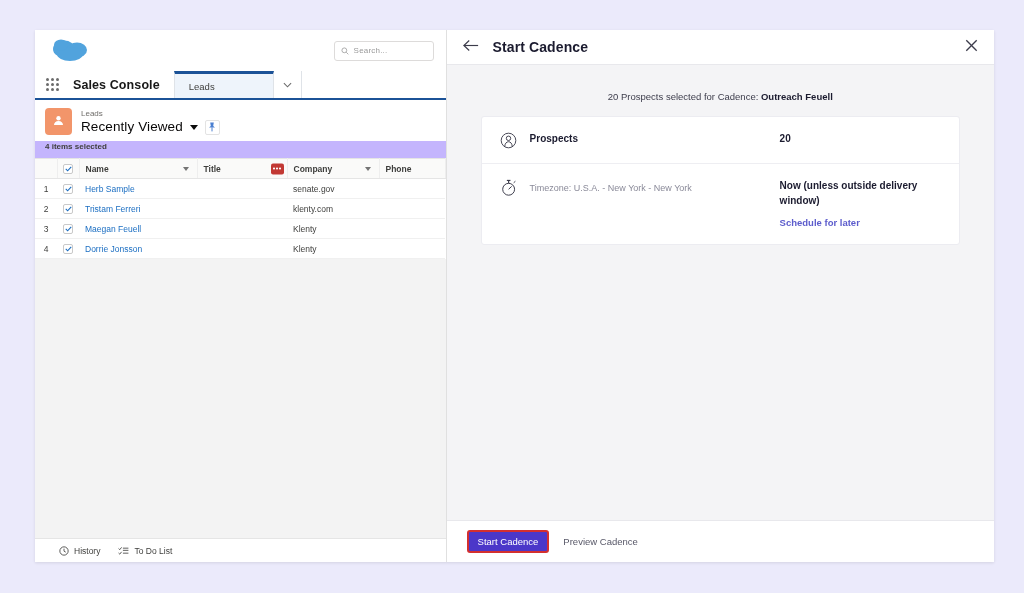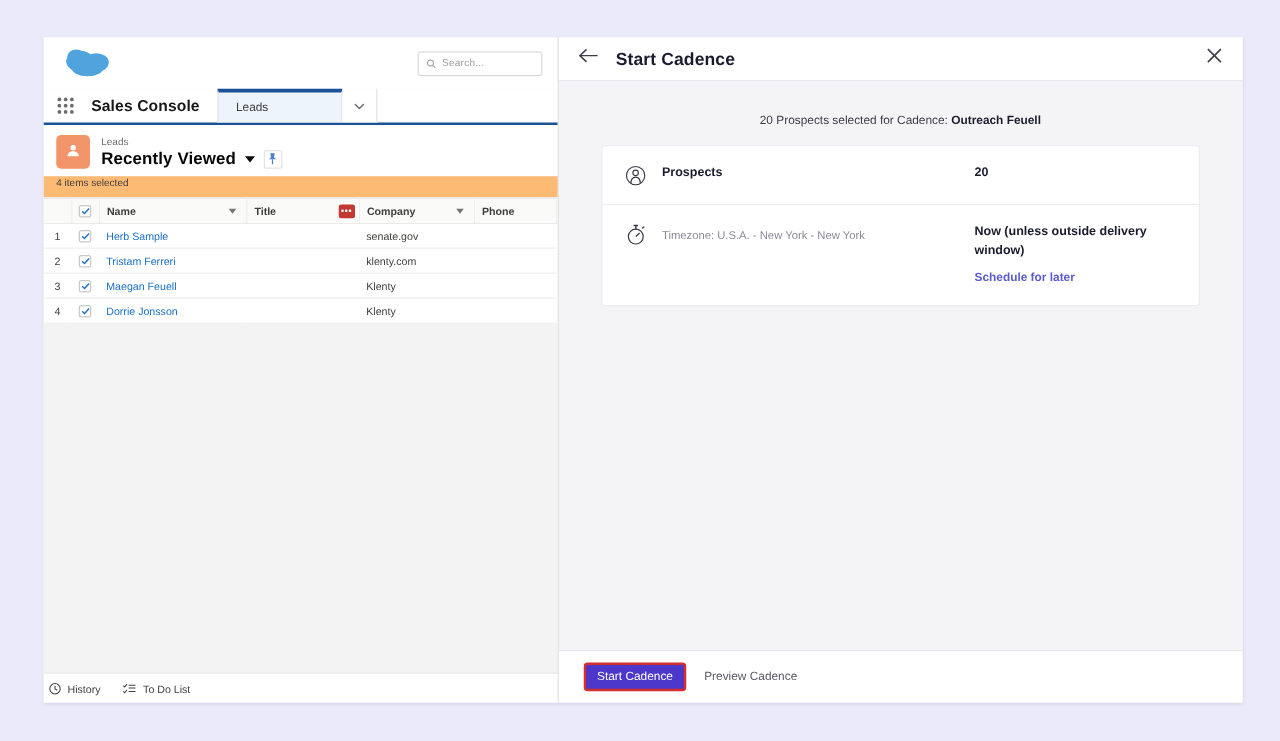--- a/index.html
+++ b/index.html
@@ -112,43 +112,44 @@
   .leads-icon {
     width: 27px; height: 27px;
     background: #f2956a;
     border-radius: 4px;
     display: flex; align-items: center; justify-content: center;
     flex: 0 0 auto;
   }
   .lh-text .lh-sub { font-size: 8px; color: #706e6b; line-height: 11px; }
   .lh-row { display: flex; align-items: center; gap: 7px; }
   .lh-title {
-    font-size: 13.5px; font-weight: 700; color: #080707;
+    font-size: 13.5px; font-weight: 400; color: #080707;
     line-height: 16px; letter-spacing: .1px;
   }
   .caret-dn {
     width: 0; height: 0;
     border-left: 4.5px solid transparent;
     border-right: 4.5px solid transparent;
     border-top: 5.5px solid #0b0b0b;
   }
   .pin-box {
     width: 15px; height: 15px;
     border: 1px solid #e3e3e3;
     background: #fff;
     display: flex; align-items: center; justify-content: center;
     border-radius: 2px;
   }
 
   .sel-count {
-    background: #fdba74;
+    background: #c4b5fd;
     font-size: 8px;
     color: #3e3e3c;
     padding: 1px 0 7px 10px;
     flex: 0 0 auto;
+    font-weight: bold;
   }
 
   .table-wrap { background: #fff; flex: 0 0 auto; }
   table.leads { width: 100%; border-collapse: collapse; table-layout: fixed; padding-left: 32px; }
   table.leads thead th {
     background: #fafaf9;
     border-top: 1px solid #e5e5e5;
     border-bottom: 1px solid #e5e5e5;
     border-right: 1px solid #eeeeee;
     height: 20px;
@@ -206,21 +207,21 @@
 
   .left-spacer { flex: 1 1 auto; background: #f3f3f3; }
 
   .left-footer {
     height: 24px;
     background: #fff;
     border-top: 1px solid #e5e5e5;
     display: flex;
     align-items: center;
     gap: 18px;
-    padding: 0 4px;
+    padding: 0 24px;
     flex: 0 0 auto;
   }
   .foot-item { display: flex; align-items: center; gap: 5px; font-size: 8.5px; color: #3e3e3c; }
 
   
   .right {
     flex: 1 1 auto;
     height: 100%;
     display: flex;
     flex-direction: column;

